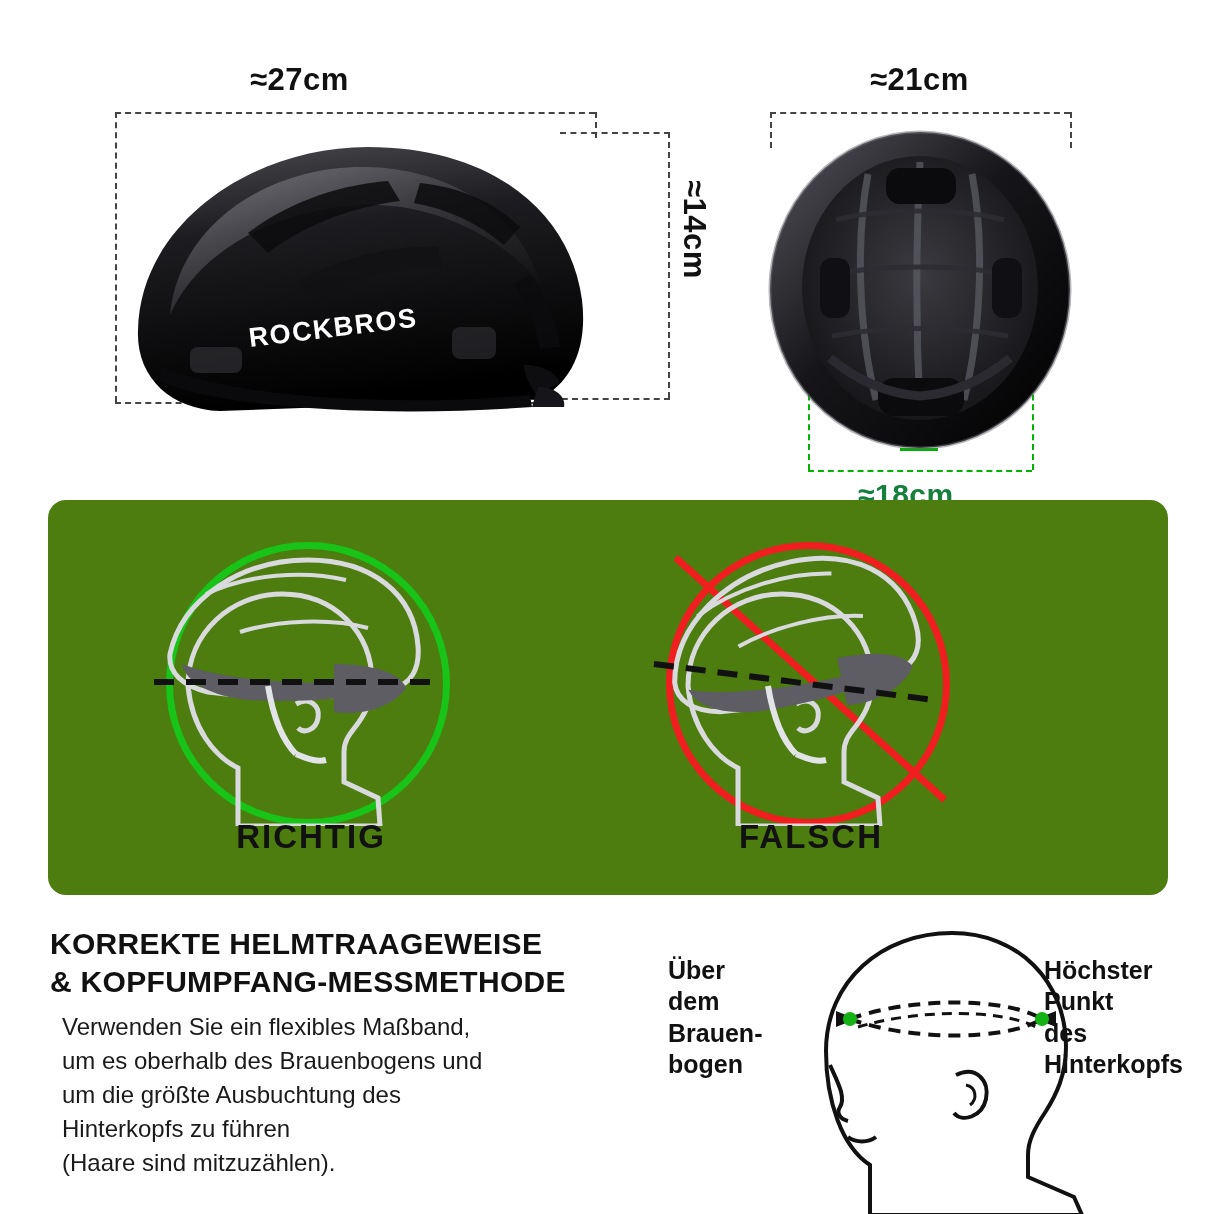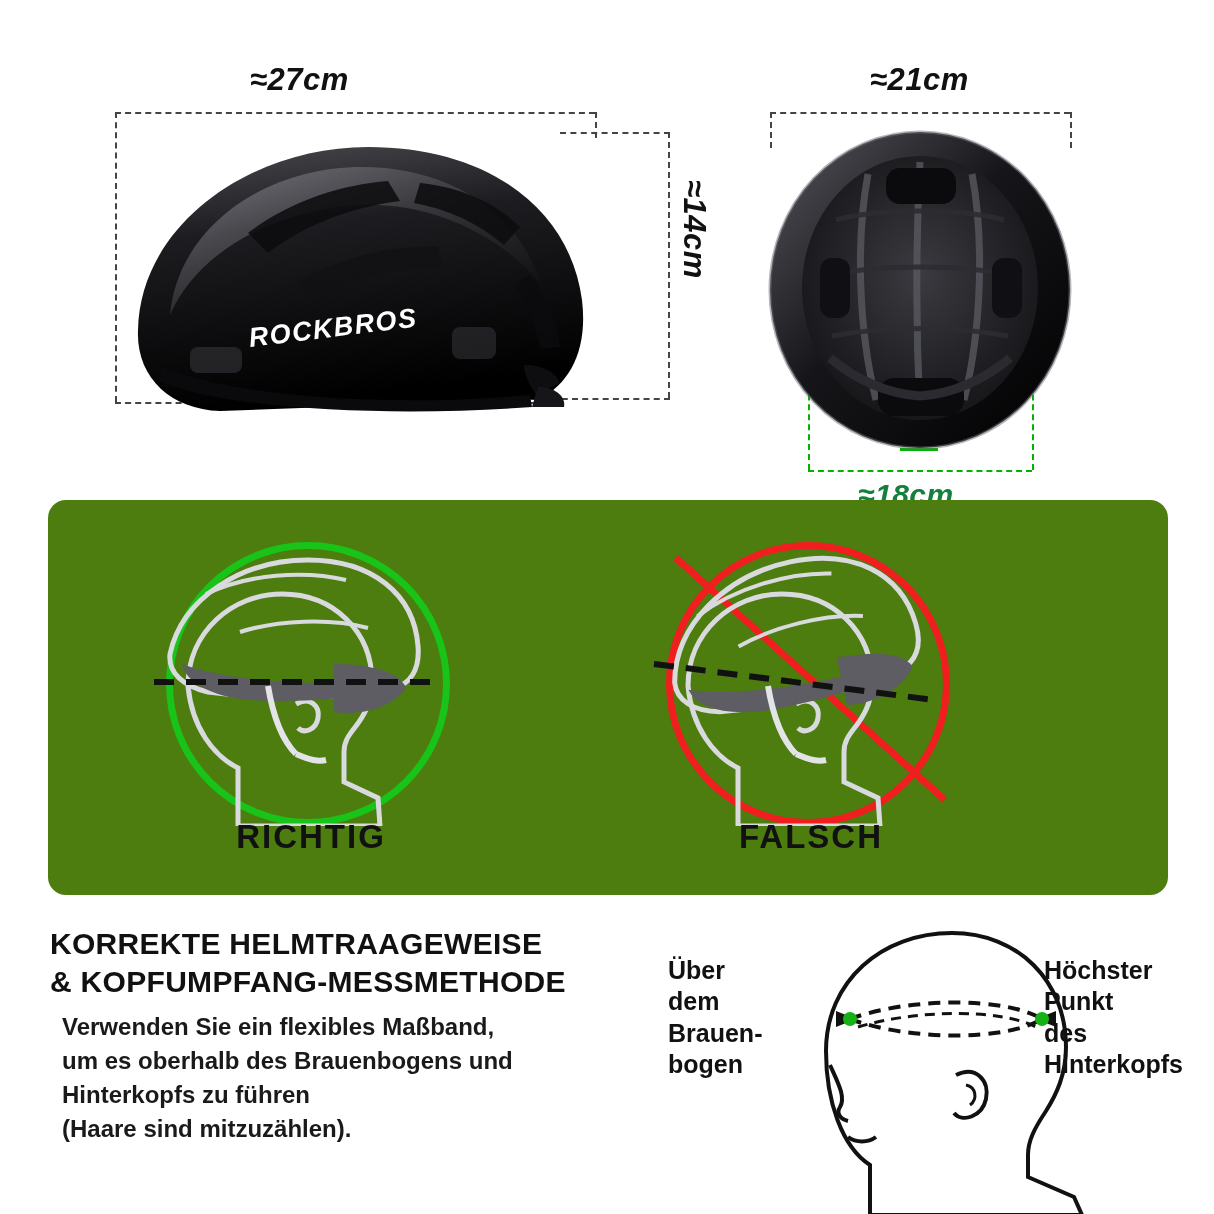--- a/index.html
+++ b/index.html
@@ -6,21 +6,21 @@
   body{
     width:1214px;height:1214px;
     background:#ffffff;
     font-family:"Liberation Sans", sans-serif;
     color:#1a1a1a;
     position:relative;
     overflow:hidden;
   }
   
   .top-section{
-    position:absolute;left:0;top:0;width:1214px;height:500px;font-style:italic;
+    position:absolute;left:0;top:0;width:1214px;height:500px;
   }
   .panel-side{position:absolute;left:60px;top:20px;width:640px;height:460px;}
   .panel-front{position:absolute;left:740px;top:20px;width:440px;height:480px;}
 
   .dim-label{
     font-size:31px;font-weight:bold;color:#111;letter-spacing:.5px;
   }
   .dim-label-v{
     font-size:31px;font-weight:bold;color:#111;
     writing-mode:vertical-rl;
@@ -57,21 +57,21 @@
   }
 
   
   .bottom-section{position:absolute;left:0;top:905px;width:1096px;height:309px;}
   .bottom-title{
     position:absolute;left:50px;top:20px;width:600px;
     font-size:30px;font-weight:bold;line-height:1.28;color:#111;letter-spacing:.3px;
   }
   .bottom-body{
     position:absolute;left:62px;top:105px;width:580px;
-    font-size:24px;line-height:1.42;color:#1a1a1a;font-weight:bold;
+    font-size:24px;line-height:1.42;color:#1a1a1a;
   }
   .size-badge{
     position:absolute;left:558px;top:200px;
     background:#fcd980;border-radius:26px;
     padding:9px 26px;font-size:29px;font-weight:bold;color:#111;
     letter-spacing:.5px;
   }
   .callout{
     position:absolute;font-size:25px;font-weight:bold;line-height:1.25;color:#111;
   }
@@ -242,20 +242,21 @@
 <div class="bottom-section">
 
   <div class="bottom-title">
     <div>KORREKTE HELMTRAAGEWEISE</div>
     <div>&amp; KOPFUMPFANG-MESSMETHODE</div>
   </div>
 
   <div class="bottom-body">
     <div>Verwenden Sie ein flexibles Maßband,</div>
     <div>um es oberhalb des Brauenbogens und</div>
+    <div>um die größte Ausbuchtung des</div>
     <div>Hinterkopfs zu führen</div>
     <div>(Haare sind mitzuzählen).</div>
   </div>
 
 
   <div class="callout" style="left:668px;top:50px;width:130px;">
     <div>Über</div>
     <div>dem</div>
     <div>Brauen-</div>
     <div>bogen</div>

